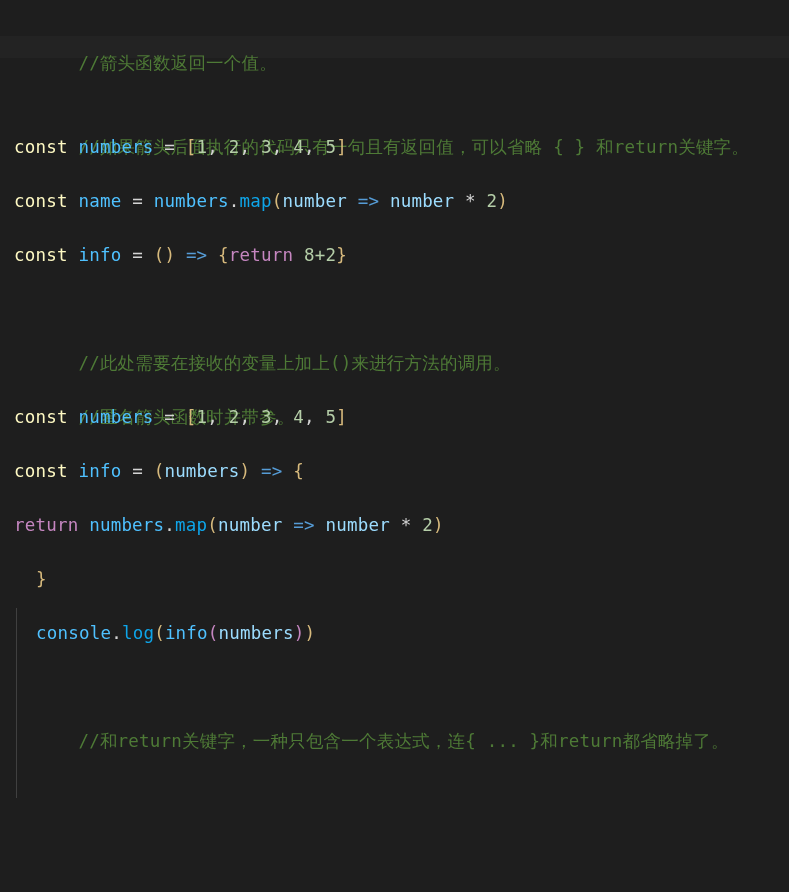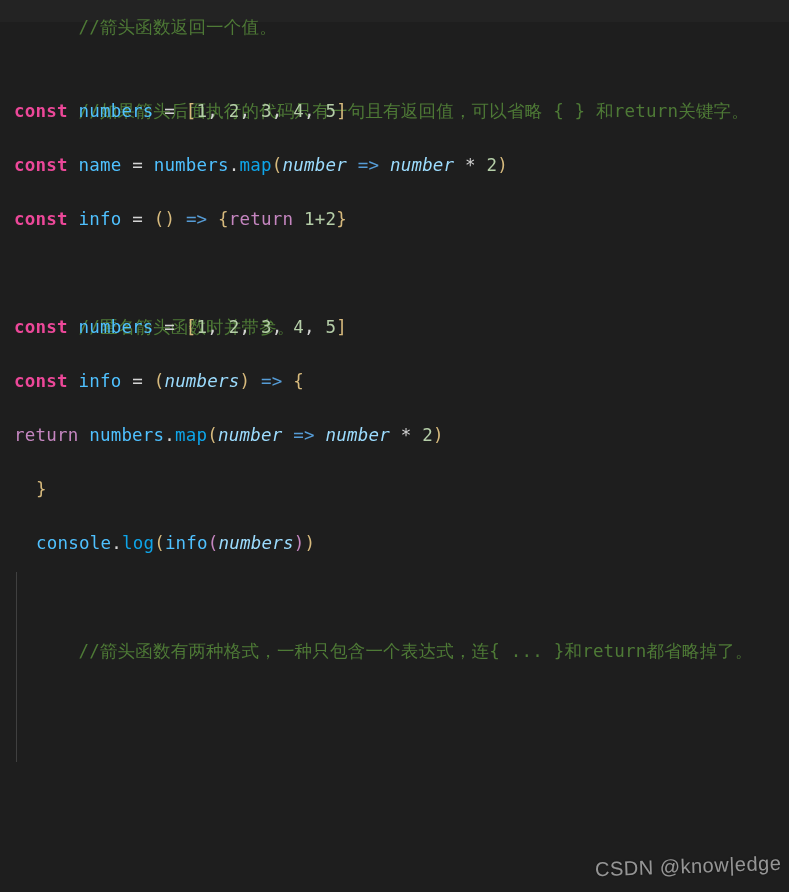--- a/index.html
+++ b/index.html
@@ -44,38 +44,39 @@
     line-height: 54px;
     white-space: pre;
     font-size: 17.5px;
     letter-spacing: 0.2px;
     padding-left: 14px;
     box-sizing: border-box;
   }
   .line:first-child {
     height: 30px;
     line-height: 18px;
+    margin-top: 36px;
   }
 
   
   .indent-guide {
     position: absolute;
     left: 16px;
     top: 572px;
     width: 1px;
     height: 190px;
     background: #404040;
   }
 
   
   .cmt  { color: #4e7a36; font-style: normal; }
-  .kw   { color: #ec4899; font-weight: bold; }          
+  .kw   { color: #fef9c3; }          
   .var  { color: #4fc1ff; }          
   .fn   { color: #0ea5e9; }          
-  .prm  { color: #9cdcfe; font-style: italic; }          
+  .prm  { color: #9cdcfe; }          
   .ctl  { color: #c586c0; }          
   .num  { color: #b5cea8; }          
   .pun  { color: #d4d4d4; }          
   .br1  { color: #d7ba7d; }          
   .br2  { color: #c586c0; }          
   .arrow{ color: #569cd6; }
 
   
   .watermark {
     position: absolute;
@@ -107,41 +108,44 @@
 
     <div class="line">
       <span class="cmt">//如果箭头后面执行的代码只有一句且有返回值，可以省略 { } 和return关键字。</span>
     </div>
 
     <div class="line"><span class="kw">const</span> <span class="var">numbers</span> <span class="pun">=</span> <span class="br1">[</span><span class="num">1</span><span class="pun">,</span> <span class="num">2</span><span class="pun">,</span> <span class="num">3</span><span class="pun">,</span> <span class="num">4</span><span class="pun">,</span> <span class="num">5</span><span class="br1">]</span></div>
 
     <div class="line"><span class="kw">const</span> <span class="var">name</span> <span class="pun">=</span> <span class="var">numbers</span><span class="pun">.</span><span class="fn">map</span><span class="br1">(</span><span class="prm">number</span> <span class="arrow">=&gt;</span> <span class="prm">number</span> <span class="pun">*</span> <span class="num">2</span><span class="br1">)</span></div>
 
 
-    <div class="line"><span class="kw">const</span> <span class="var">info</span> <span class="pun">=</span> <span class="br1">()</span> <span class="arrow">=&gt;</span> <span class="br1">{</span><span class="ctl">return</span> <span class="num">1+2</span><span class="br1">}</span></div>
+    <div class="line"><span class="kw">const</span> <span class="var">info</span> <span class="pun">=</span> <span class="br1">()</span> <span class="arrow">=&gt;</span> <span class="br1">{</span><span class="ctl">return</span> <span class="num">8+2</span><span class="br1">}</span></div>
 
+    <div class="line">
+      <span class="cmt">//此处需要在接收的变量上加上()来进行方法的调用。</span>
+    </div>
 
 
     <div class="line">
       <span class="cmt">//匿名箭头函数时并带参。</span>
     </div>
 
     <div class="line"><span class="kw">const</span> <span class="var">numbers</span> <span class="pun">=</span> <span class="br1">[</span><span class="num">1</span><span class="pun">,</span> <span class="num">2</span><span class="pun">,</span> <span class="num">3</span><span class="pun">,</span> <span class="num">4</span><span class="pun">,</span> <span class="num">5</span><span class="br1">]</span></div>
 
     <div class="line"><span class="kw">const</span> <span class="var">info</span> <span class="pun">=</span> <span class="br1">(</span><span class="prm">numbers</span><span class="br1">)</span> <span class="arrow">=&gt;</span> <span class="br1">{</span></div>
 
     <div class="line" style=""><span class="ctl">return</span> <span class="var">numbers</span><span class="pun">.</span><span class="fn">map</span><span class="br1">(</span><span class="prm">number</span> <span class="arrow">=&gt;</span> <span class="prm">number</span> <span class="pun">*</span> <span class="num">2</span><span class="br1">)</span></div>
 
     <div class="line" style="padding-left:36px"><span class="br1">}</span></div>
 
     <div class="line" style="padding-left:36px"><span class="var">console</span><span class="pun">.</span><span class="fn">log</span><span class="br1">(</span><span class="var">info</span><span class="br2">(</span><span class="prm">numbers</span><span class="br2">)</span><span class="br1">)</span></div>
 
 
     <div class="line">
-      <span class="cmt">//箭头函数有两种格式，一种只包含一个表达式，连{ ... }和return都省略掉了。</span>
+      <span class="cmt">//和return关键字，一种只包含一个表达式，连{ ... }和return都省略掉了。</span>
     </div>
 
     <div class="line">
       
     </div>
 
   </div>
 
   <div class="watermark">CSDN @know|edge</div>
 

